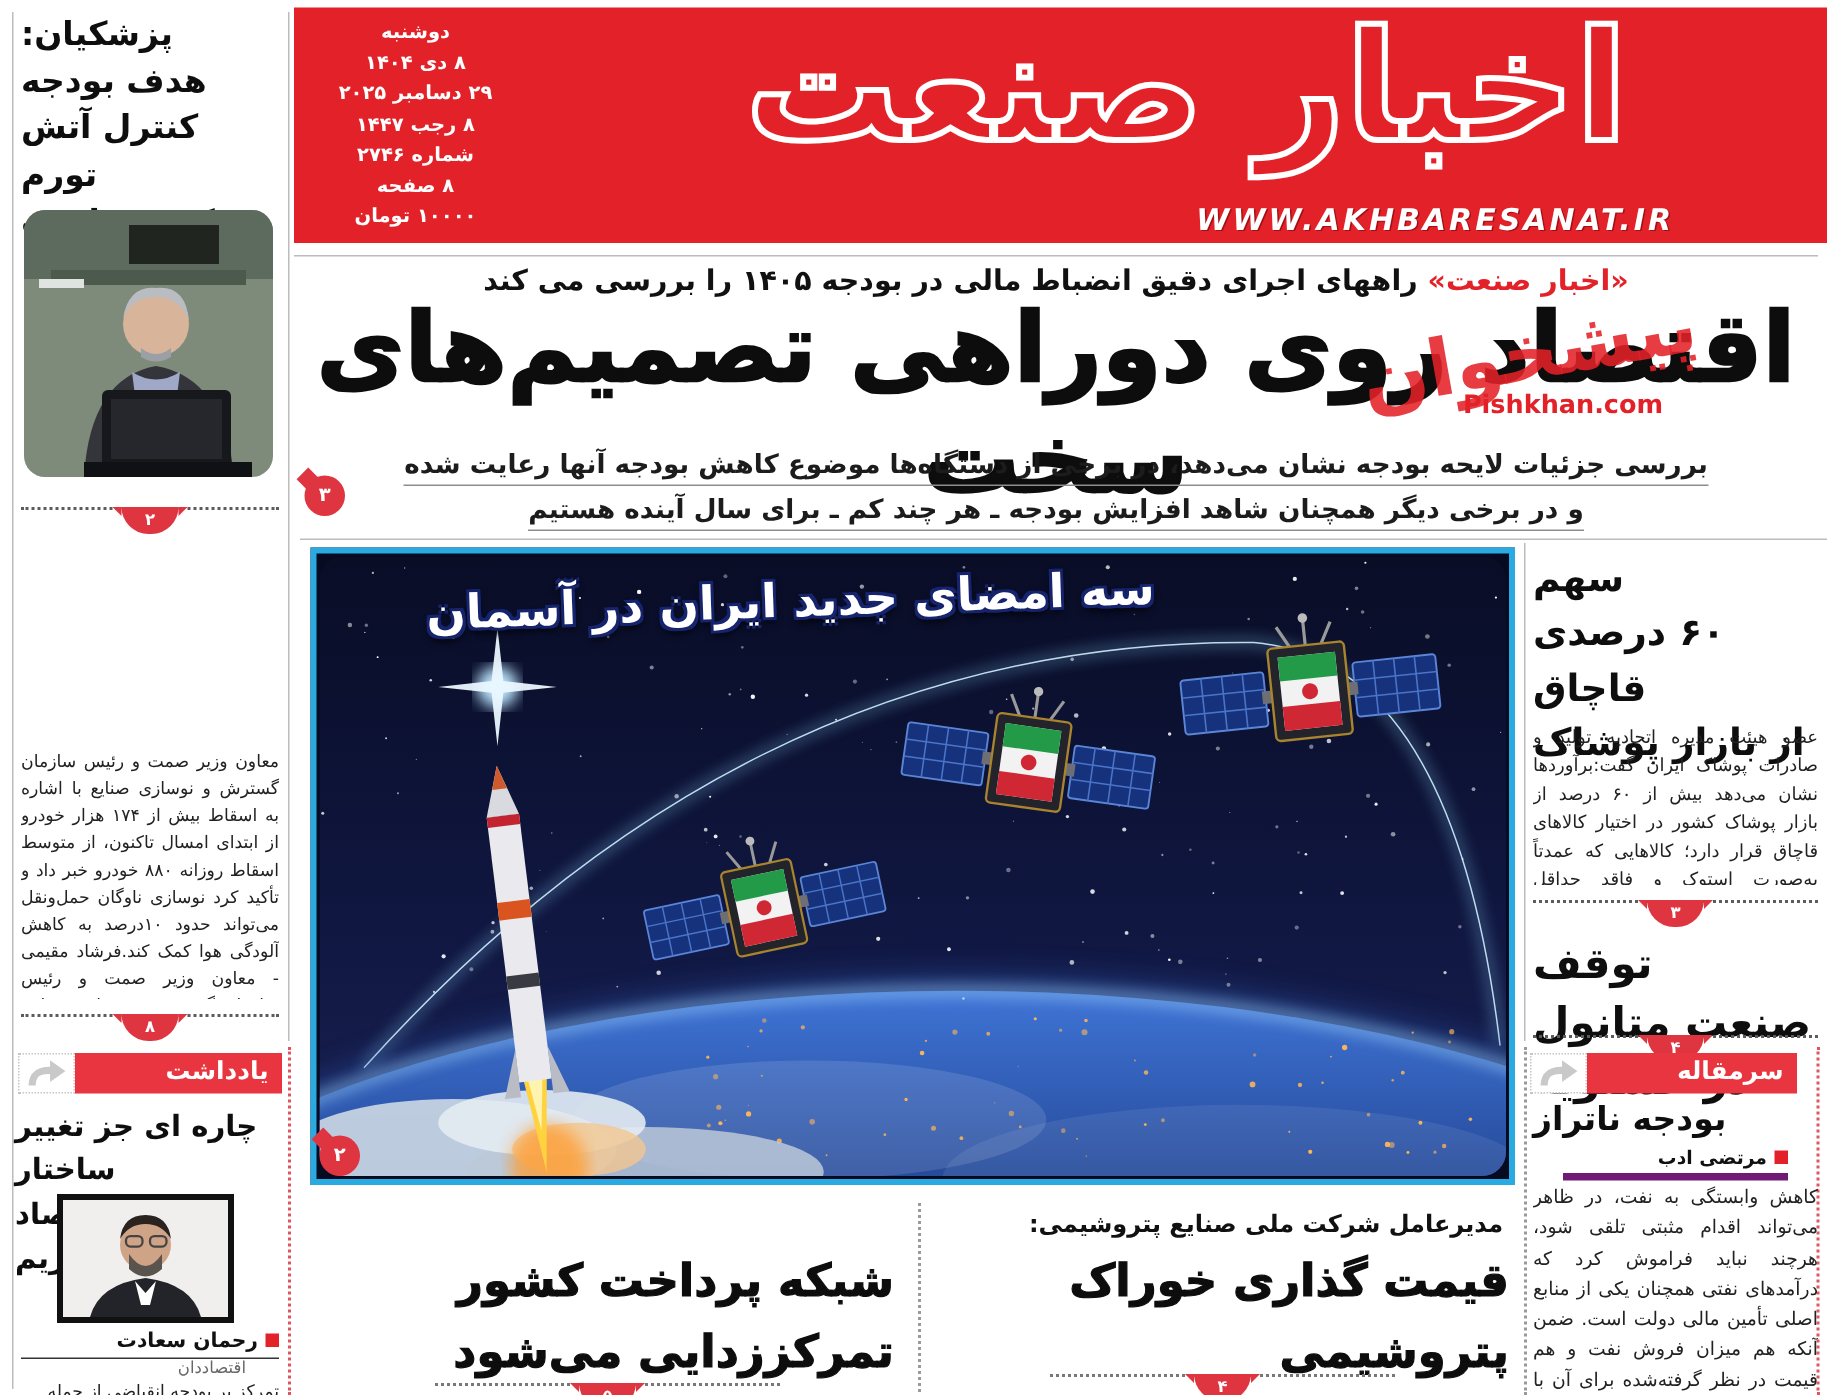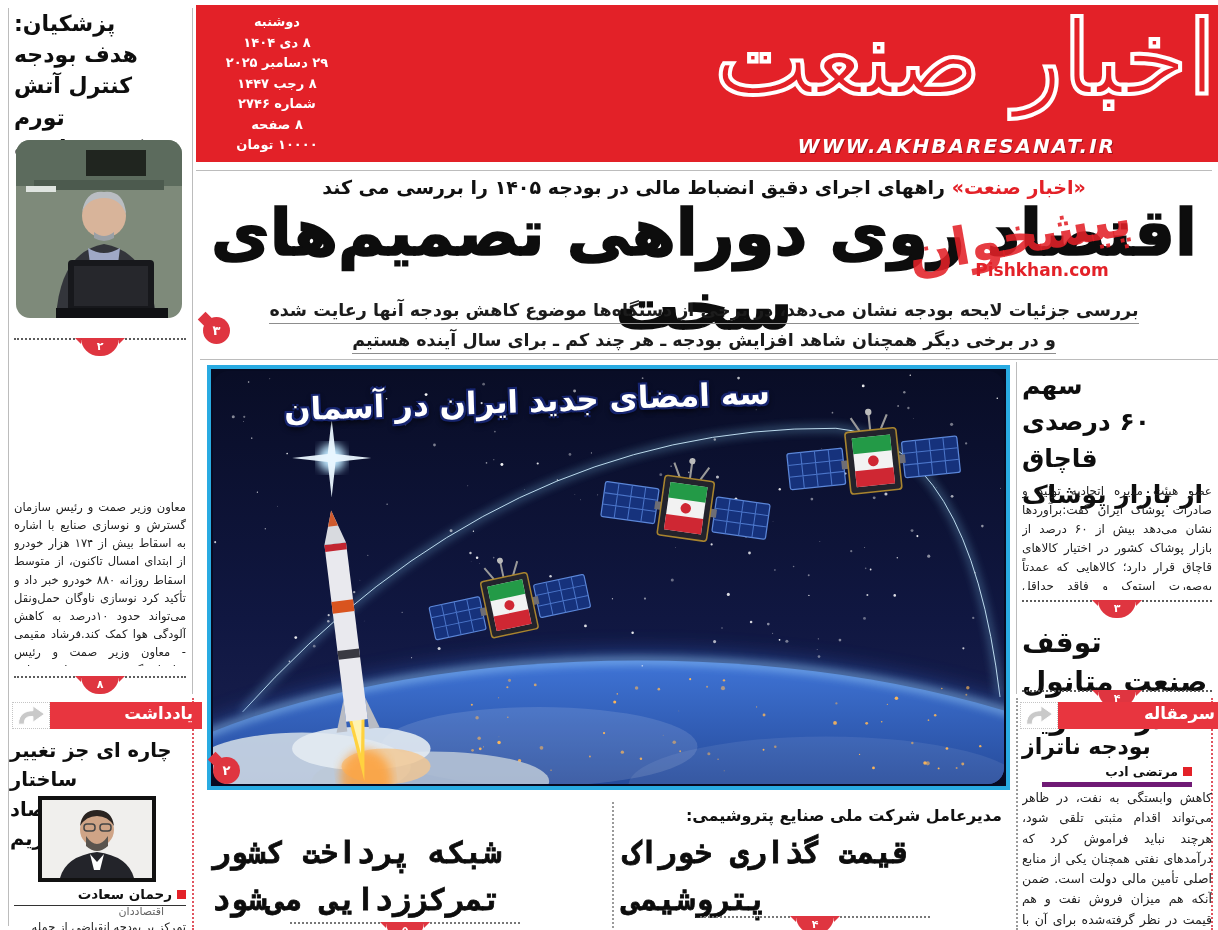--- a/index.html
+++ b/index.html
@@ -21,22 +21,22 @@
   .tab-badge::after{left:-6px;border-width:6px 0 0 6px;border-color:#df3540 transparent transparent transparent;}
   
   .pin-badge{position:absolute;width:27px;height:27px;background:#df3540;border-radius:50%;color:#fff;
     font-size:13px;font-weight:bold;text-align:center;line-height:27px;}
   .pin-badge::after{content:"";position:absolute;left:-3px;top:-3px;width:11px;height:11px;background:#df3540;
     transform:rotate(45deg);}
   
   #masthead{left:196px;top:5px;width:1016px;height:157px;background:#e32128;padding-left:34px;}
   #mast-dates{position:absolute;right:auto;left:12px;top:7px;width:138px;color:#fff;font-size:13px;
     font-weight:bold;text-align:center;line-height:1.58;}
-  #mast-logo{position:absolute;right:30px;left:170px;top:-6px;height:130px;
-    font-size:102px;font-weight:normal;color:#e32128;-webkit-text-stroke:4px #ffffff;
+  #mast-logo{position:absolute;right:30px;left:170px;top:-6px;height:130px;text-align:center;
+    font-size:102px;font-weight:bold;color:#e32128;-webkit-text-stroke:4px #ffffff;
     text-shadow:0 0 2px #fff;white-space:nowrap;letter-spacing:-2px;}
   #mast-site{position:absolute;left:310px;right:130px;bottom:4px;text-align:right;color:#fff;
     font-weight:bold;font-size:20px;letter-spacing:2px;direction:ltr;
     text-shadow:1px 1px 0 #a11016;font-style:italic;}
   
   #lead-kicker{left:196px;top:176px;width:1016px;text-align:center;font-size:19px;font-weight:bold;color:#111;}
   #lead-kicker .brand{color:#e32128;}
   #lead-headline{left:196px;top:196px;width:1016px;text-align:center;font-size:64px;font-weight:bold;
     color:#0d0d0d;-webkit-text-stroke:1.6px #0d0d0d;letter-spacing:-1px;}
   .deck{position:absolute;left:196px;width:1016px;text-align:center;}
@@ -49,31 +49,31 @@
   
   #photo-box{left:207px;top:365px;width:803px;height:425px;border:4px solid #29abe2;box-sizing:border-box;
     background:#070b22;}
   #photo-inner{position:absolute;inset:2px;border-radius:16px;overflow:hidden;}
   #photo-caption{position:absolute;top:12px;left:14px;width:600px;text-align:center;color:#fff;
     font-size:31px;font-weight:bold;transform:rotate(-2deg);
     text-shadow:2px 2px 0 #16246e,-2px 2px 0 #16246e,2px -2px 0 #16246e,-2px -2px 0 #16246e,0 3px 6px #000;}
   
   .h-black{font-weight:bold;color:#0e0e0e;text-align:left;}
   .bodytxt{font-size:11.5px;line-height:1.58;color:#222;text-align:justify;text-align-last:right;}
-  .sec-bar{position:absolute;height:27px;background:#e8353f;padding-left:14px;}
+  .sec-bar{position:absolute;height:27px;background:#e8353f;}
   .sec-label{position:absolute;right:9px;top:2px;color:#fff;font-size:16.5px;font-weight:bold;}
   .arrow-box{position:absolute;width:38px;height:27px;background:#fff;border:1px dotted #c5c5c5;box-sizing:border-box;}
   .byline{font-size:13.5px;font-weight:bold;color:#111;text-align:right;}
   .byline .sq{display:inline-block;width:9px;height:9px;background:#e32128;margin-left:5px;}
   .role{font-size:11px;color:#666;text-align:right;}
   .photo-frame{position:absolute;overflow:hidden;}
   
   .kicker-s{position:absolute;font-size:16px;font-weight:bold;color:#111;text-align:right;}
-  .head-l{position:absolute;text-align:left;font-size:30px;font-weight:bold;color:#0d0d0d;
-    -webkit-text-stroke:0.8px #0d0d0d;line-height:1.55;font-family:Liberation Mono, monospace;}
+  .head-l{position:absolute;text-align:right;font-size:30px;font-weight:bold;color:#0d0d0d;
+    -webkit-text-stroke:0.8px #0d0d0d;line-height:1.55;}
 </style>
 </head>
 <body>
 
 <div id="page">
 
   <div class="vline" style="left:8px;top:8px;height:918px;"></div>
   <div class="vline" style="left:192px;top:8px;height:686px;"></div>
   <div class="vdot-red" style="left:192px;top:698px;height:232px;"></div>
   <div class="vline" style="left:1016px;top:362px;height:332px;"></div>
@@ -482,21 +482,21 @@
   </div>
   <div class="dotline" style="left:1022px;top:690px;width:190px;">
     <div class="tab-badge">۴</div>
   </div>
 
   <div class="arrow-box" style="left:1020px;top:702px;">
     <svg width="36" height="25" viewBox="0 0 36 26">
       <path d="M5 22 C5 11 13 8 20 8 L20 3 L32 11.5 L20 20 L20 14 C14 14 11 15 11 22 Z" fill="#c9c9c9" stroke="#fff" stroke-width="1"></path>
     </svg>
   </div>
-  <div class="sec-bar" style="left:1058px;top:702px;width:152px;">
+  <div class="sec-bar" style="left:1058px;top:702px;width:140px;">
     <div class="sec-label">سرمقاله</div>
   </div>
   <div class="abs h-black" style="left:1022px;top:734px;width:190px;font-size:22px;">بودجه ناتراز</div>
   <div class="abs byline" style="left:1042px;top:764px;width:150px;border-bottom:5px solid #701a75;padding-bottom:3px;font-size:12.5px;">
     <span class="sq"></span><span>مرتضی ادب</span>
   </div>
   <div class="abs bodytxt" style="left:1022px;top:788px;width:190px;height:142px;overflow:hidden;font-size:12.5px;line-height:1.62;">کاهش وابستگی به نفت، در ظاهر می‌تواند اقدام مثبتی تلقی شود، هرچند نباید فراموش کرد که درآمدهای نفتی همچنان یکی از منابع اصلی تأمین مالی دولت است. ضمن آنکه هم میزان فروش نفت و هم قیمت در نظر گرفته‌شده برای آن با عدم قطعیت جدی مواجه است و ممکن است تحقق پیدا نکند. مسأله اصلی آنجاست که این کاهش وابستگی به نفت، از مسیر افزایش شدید درآمدهای مالیاتی جبران</div>
 
   <div class="kicker-s" style="left:630px;top:806px;width:372px;">مدیرعامل شرکت ملی صنایع پتروشیمی:</div>
   <div class="head-l" style="left:622px;top:832px;width:384px;">

